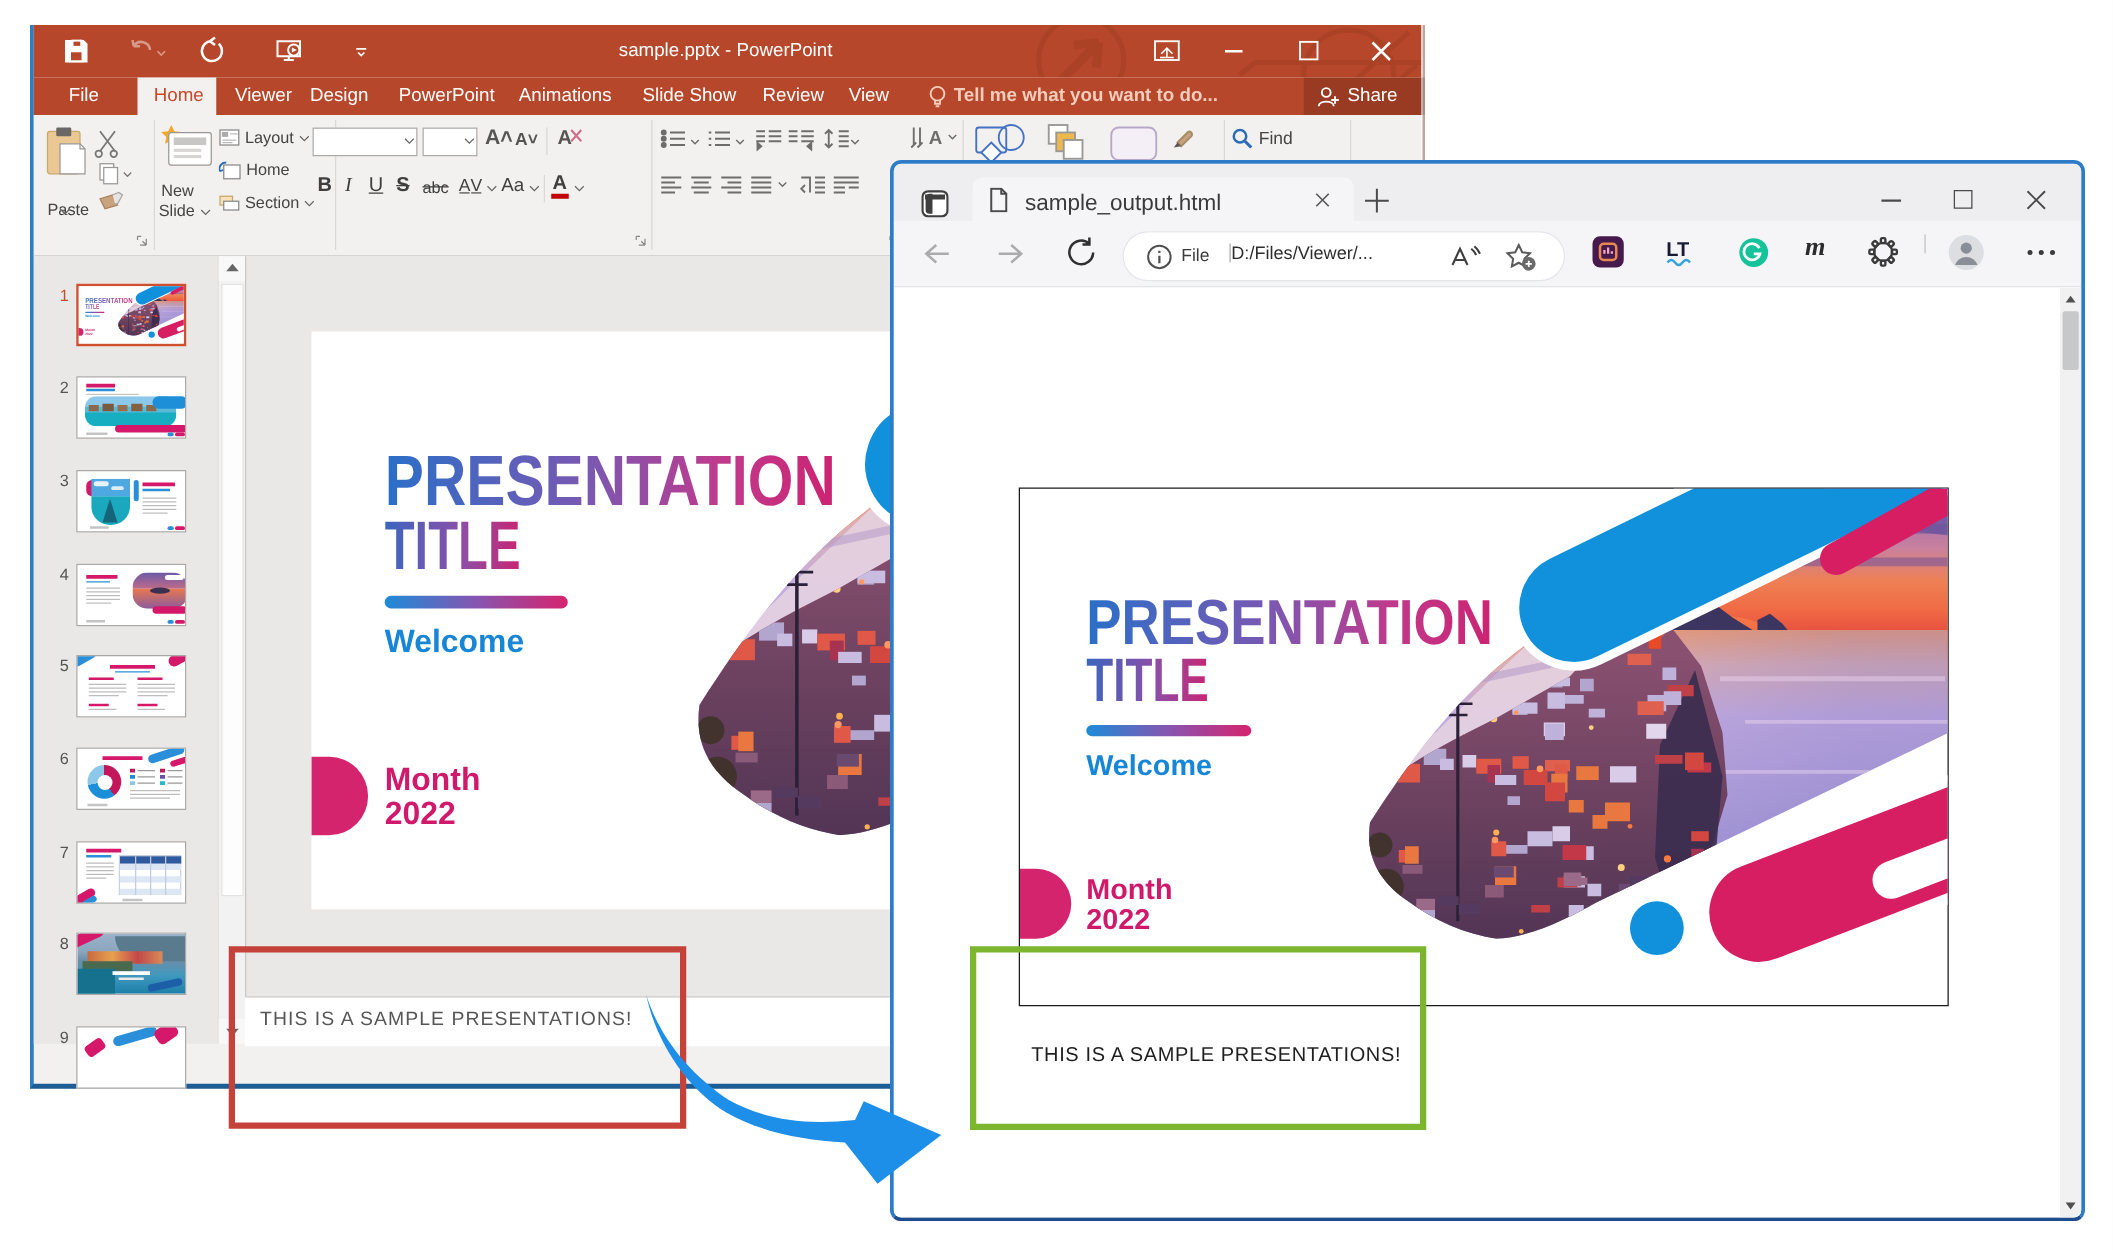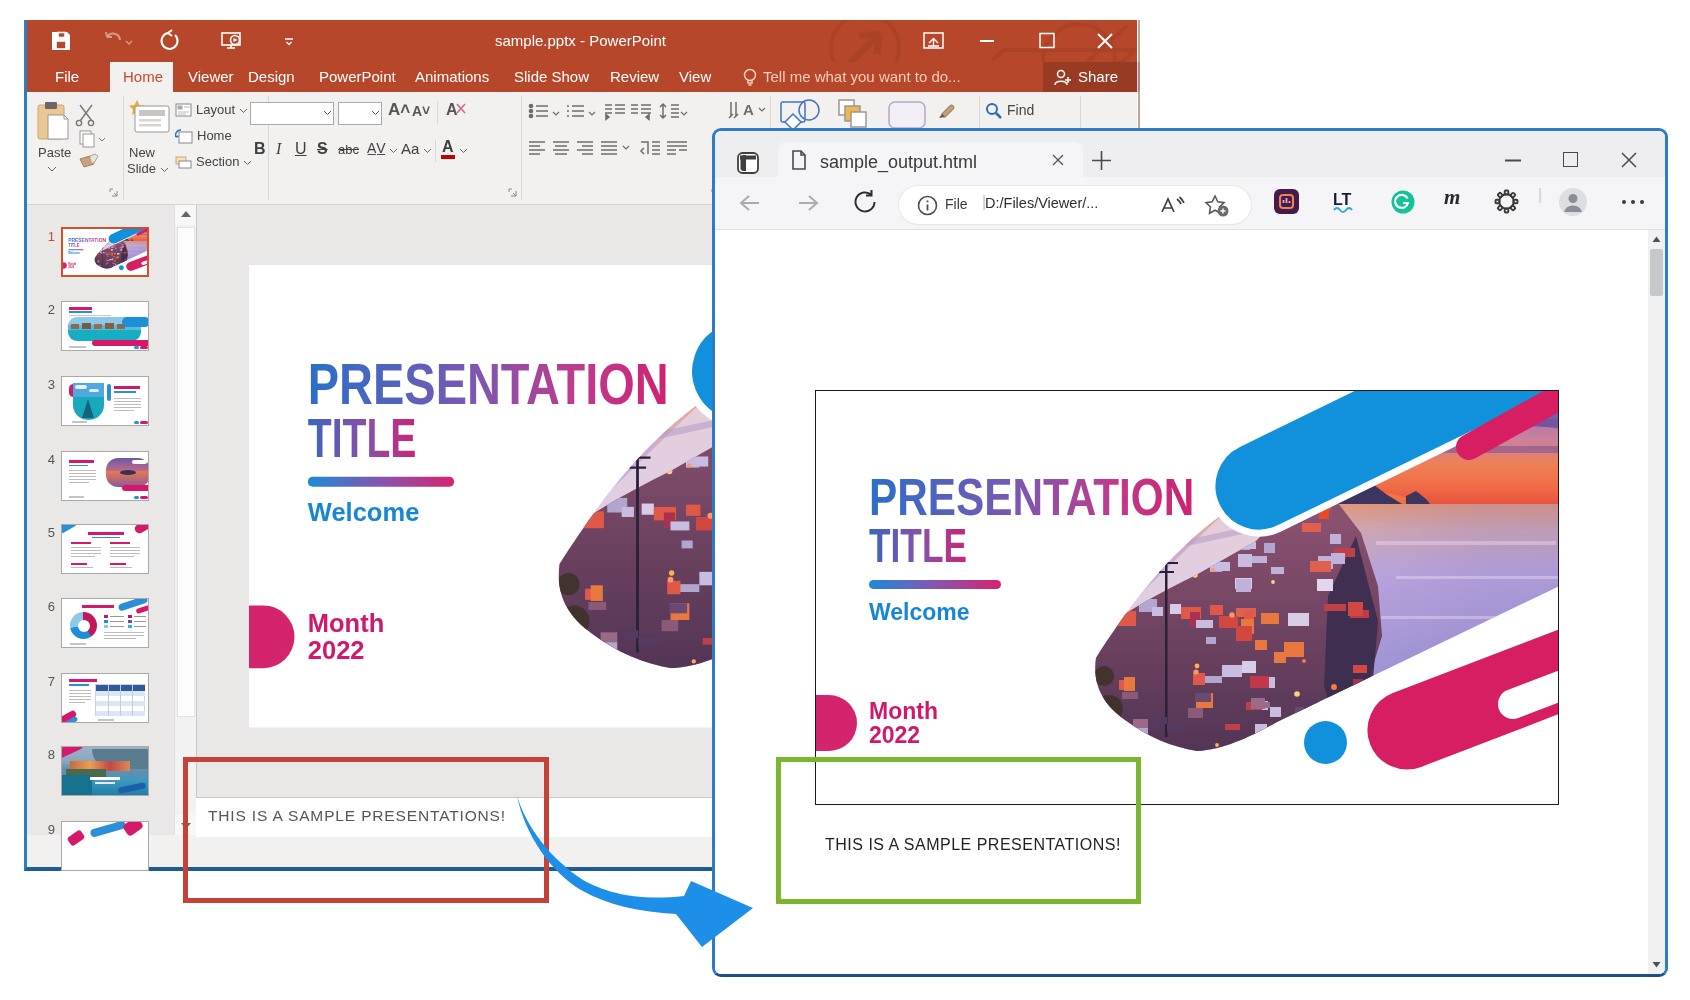--- a/index.html
+++ b/index.html
@@ -154,21 +154,21 @@
       <span class="mtab" style="left:388px;">Animations</span>
       <span class="mtab" style="left:487px;">Slide Show</span>
       <span class="mtab" style="left:583px;">Review</span>
       <span class="mtab" style="left:652px;">View</span>
       <svg class="abs" style="left:714px;top:6px" width="18" height="20" viewBox="0 0 18 20">
           <g stroke="#F5CDBC" stroke-width="1.5" fill="none">
             <circle cx="9" cy="7" r="5.5"></circle>
             <path d="M7 12 v3 h4 v-3 M7.5 17 h3"></path>
           </g>
         </svg>
-      <span class="mtab" style="left:736px;color:#F5CDBC;">Tell me what you want to do...</span>
+      <span class="mtab" style="left:736px;color:#F5CDBC;font-weight:bold;">Tell me what you want to do...</span>
       <svg class="abs" style="left:1026px;top:6px" width="20" height="20" viewBox="0 0 20 20">
           <g stroke="#fff" stroke-width="1.5" fill="none">
             <circle cx="8" cy="6" r="3.5"></circle>
             <path d="M2 17 c0 -5 12 -5 12 0 M15 9 v6 M12 12 h6"></path>
           </g>
         </svg>
       <span class="mtab" style="left:1051px;">Share</span>
     </div>
     <div id="ppt-ribbon">
       <div class="rdiv" style="left:96px;top:4px;height:104px"></div>
@@ -202,21 +202,21 @@
             <circle cx="55" cy="22" r="2.6"></circle>
         </g>
         <g stroke="#9A9896" fill="#fff">
             <rect x="44" y="30" width="11" height="13"></rect>
             <rect x="47" y="33" width="11" height="13"></rect>
           </g>
         <path d="M63 37 l3 3 l3 -3" fill="none" stroke="#777"></path>
         <path d="M44 58 l10 -3 4 8 -10 3 z" fill="#C9A27E" stroke="#A87E5A"></path>
           <path d="M54 55 l5 -2 3 2 -4 7 -2 0" fill="#E8E4E0" stroke="#A8A6A4"></path>
       </svg>
-      <span class="abs" style="left:11px;top:53px;font-size:13px;color:#444;">Paste</span>
+      <span class="abs" style="left:11px;top:68px;font-size:13px;color:#444;">Paste</span>
       <svg class="abs" style="left:20px;top:74px" width="10" height="6">
           <path d="M1 1 l4 4 l4 -4" fill="none" stroke="#666"></path>
         </svg>
 
       <svg class="abs" style="left:100px;top:6px" width="44" height="44" viewBox="0 0 44 44">
         <path d="M10 2 l2.5 5 5.5 .5 -4 4 1 5.5 -5 -2.7 -5 2.7 1 -5.5 -4 -4 5.5 -.5 z" fill="#F0A830"></path>
         <rect x="8" y="8" width="34" height="26" rx="2" fill="#fff" stroke="#9A9896"></rect>
         <rect x="12" y="12" width="26" height="6" fill="#C8C6C4"></rect>
         <rect x="12" y="21" width="22" height="2.5" fill="#D8D6D4"></rect>
         <rect x="12" y="26" width="22" height="2.5" fill="#D8D6D4"></rect>

